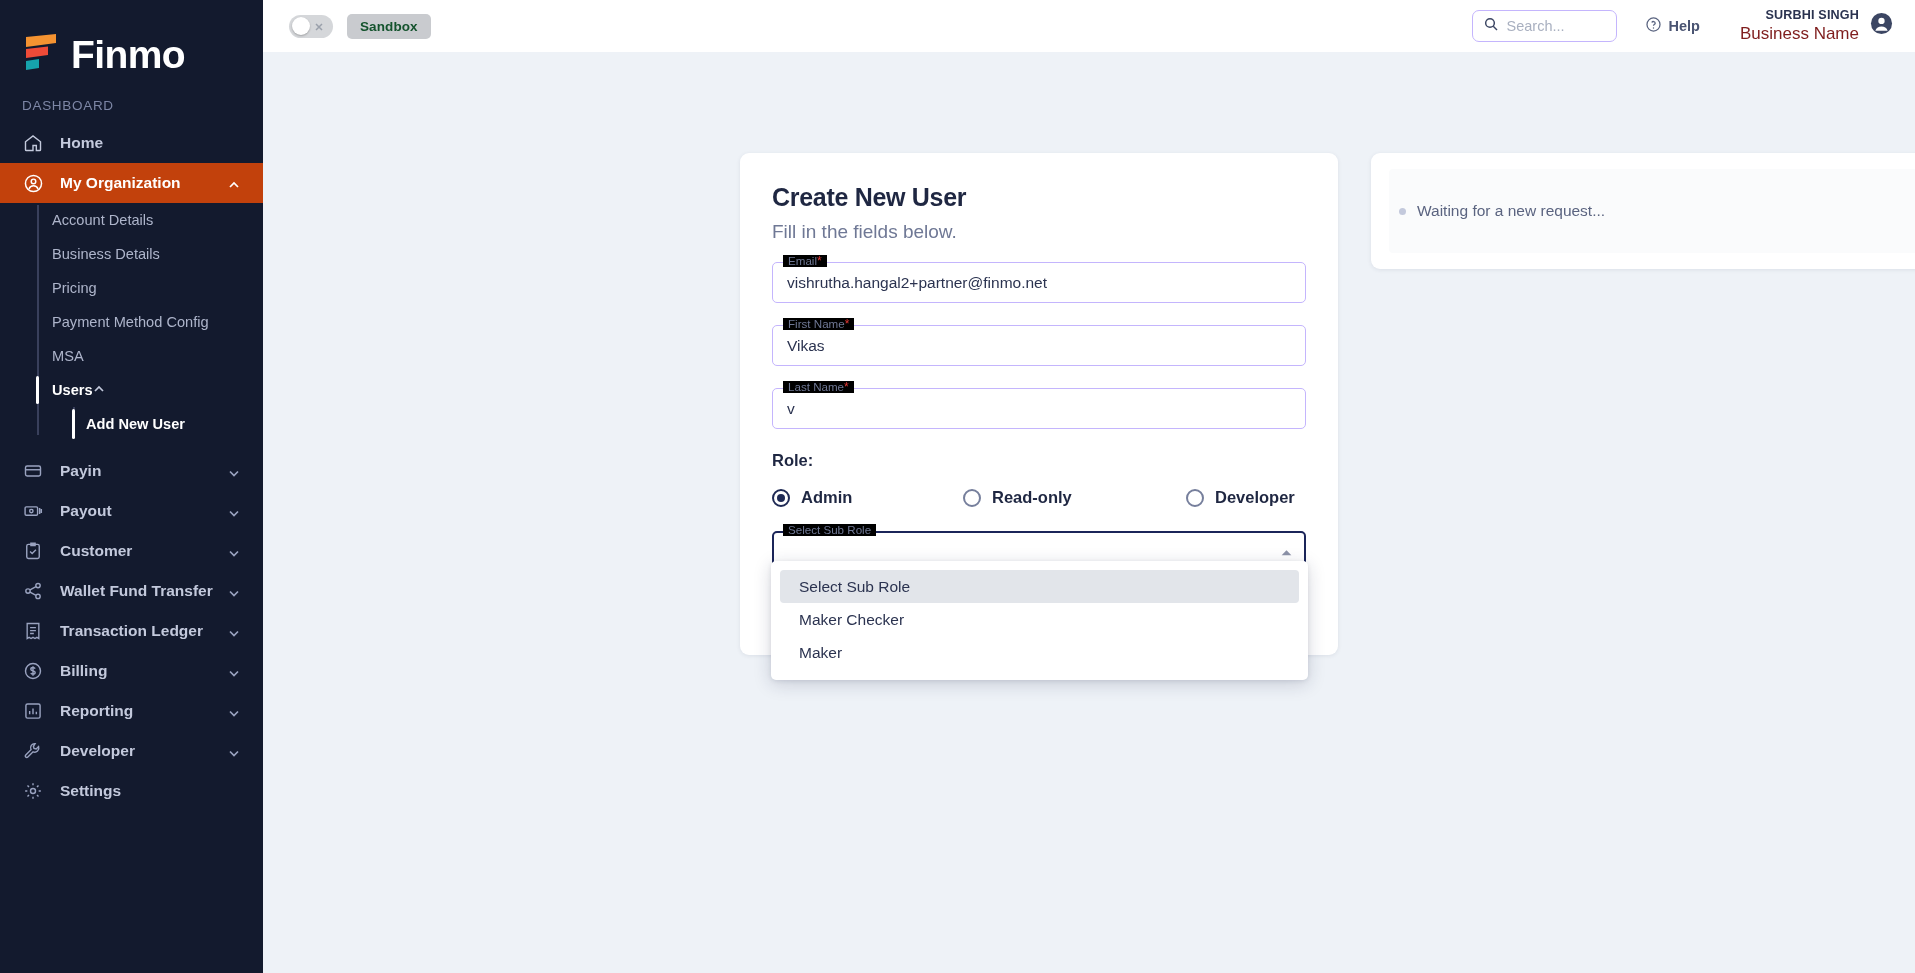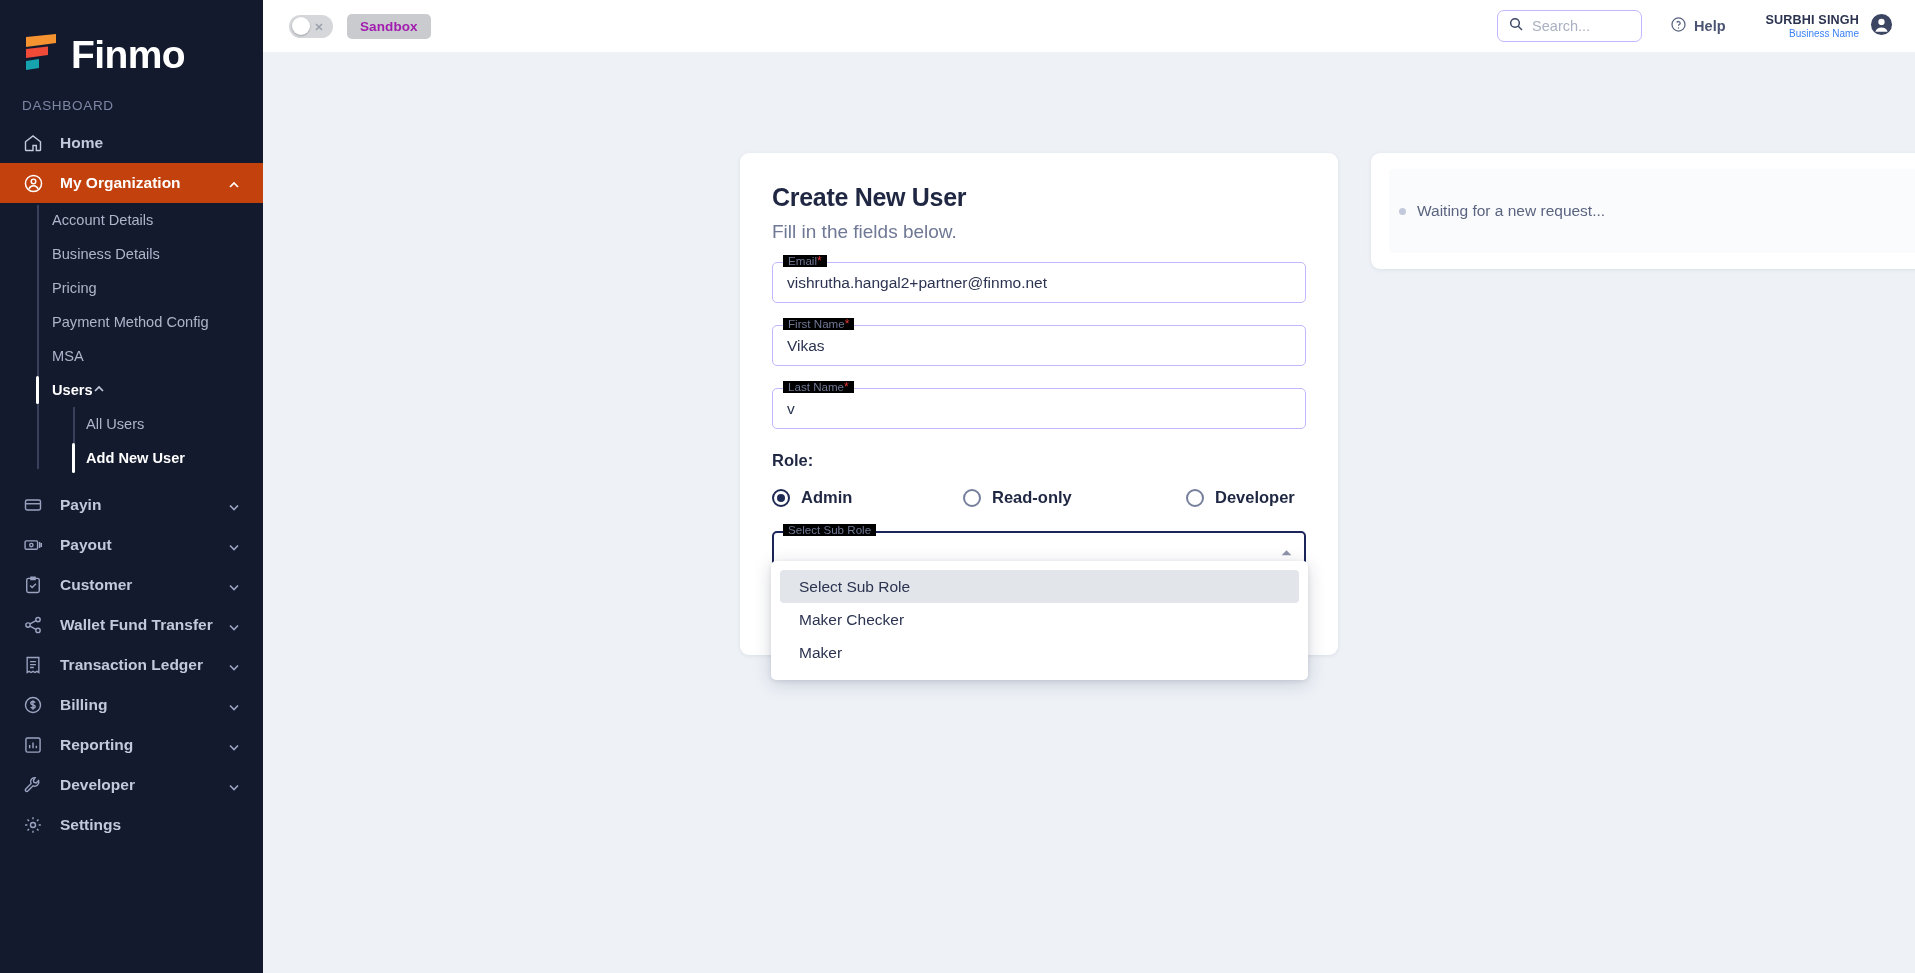--- a/index.html
+++ b/index.html
@@ -68,34 +68,34 @@
   .toggle {
     width:44px; height:23px; border-radius:12px; background:#d5d7da;
     position:relative; flex:0 0 44px; cursor:pointer;
   }
   .toggle .knob {
     position:absolute; left:2.5px; top:2.5px; width:18px; height:18px; border-radius:50%;
     background:#ffffff; box-shadow:0 1px 2px rgba(0,0,0,.25);
   }
   .toggle .x { position:absolute; right:8px; top:4.5px; width:12px; height:12px; }
   .sandbox-badge {
-    background:#c9cbcf; color:#a21caf; font-size:13.5px; font-weight:700;
+    background:#c9cbcf; color:#14532d; font-size:13.5px; font-weight:700;
     padding:5px 13px; border-radius:5px; letter-spacing:.1px;
   }
   .spacer { flex:1; }
   .searchbox {
     width:145px; height:32px; border:1px solid #c4b5fd; border-radius:7px; background:#fff;
     display:flex; align-items:center; padding:0 10px; gap:8px; cursor:text;
   }
   .searchbox .ph { color:#a9b0c0; font-size:14.5px; }
   .help { display:flex; align-items:center; gap:7px; color:#4a5472; font-size:14.5px; font-weight:600; cursor:pointer; margin-left:14px; }
   .user-block { display:flex; align-items:center; gap:11px; margin-left:26px; cursor:pointer; }
   .user-names { text-align:right; line-height:1.28; }
   .user-names .n1 { font-size:12.6px; font-weight:700; color:#2b3350; letter-spacing:.15px; }
-  .user-names .n2 { font-size:10px; color:#3b82f6; }
+  .user-names .n2 { font-size:17px; color:#7f1d1d; }
 
   
   .content { flex:1; position:relative; }
   .card {
     position:absolute; background:#ffffff; border-radius:9px;
     box-shadow:0 1px 4px rgba(30,40,80,.09);
   }
   #form-card { left:477px; top:101px; width:598px; height:502px; padding:30px 32px 0 32px; }
   .card-title { font-size:25px; font-weight:700; color:#1f2742; letter-spacing:-.3px; }
   .card-sub { font-size:19px; color:#6f7895; margin-top:9px; margin-bottom:19px; }
@@ -217,23 +217,20 @@
         </div>
       <div class="sub-item active">
         <span>Users</span>
         <span class="chev">
           <svg width="12" height="12" viewBox="0 0 12 12" fill="none" stroke="#c3c9dc" stroke-width="1.7">
               <path d="M2 8 L6 4 L10 8"></path>
             </svg>
         </span>
       </div>
       <div class="nav-sub2-wrap">
-        <div class="sub2-item">
-            <span>All Users</span>
-          </div>
         <div class="sub2-item active">
             <span>Add New User</span>
           </div>
       </div>
     </div>
 
     <div class="nav-gap"></div>
 
     <div class="nav-item">
       <span class="ico">

